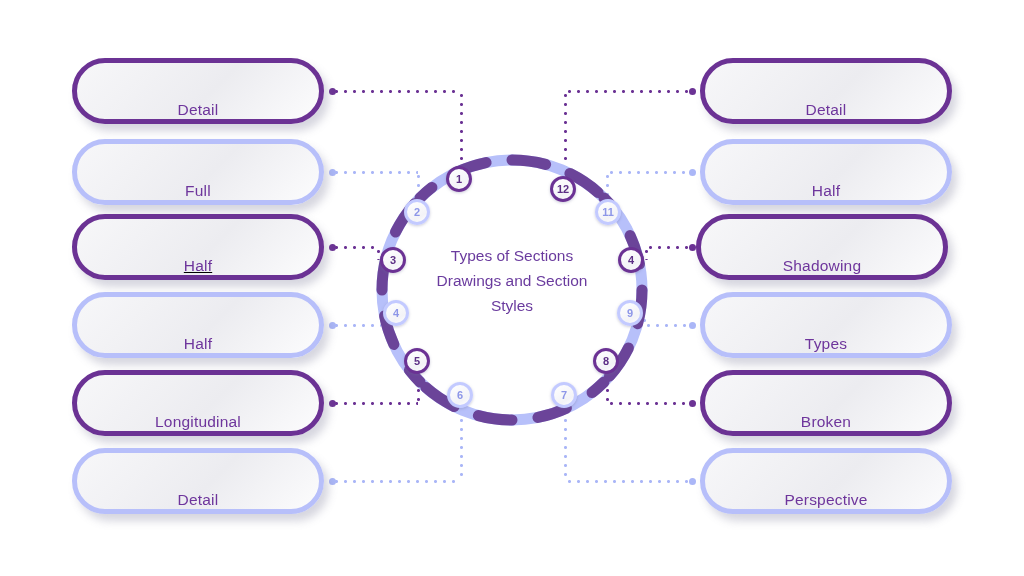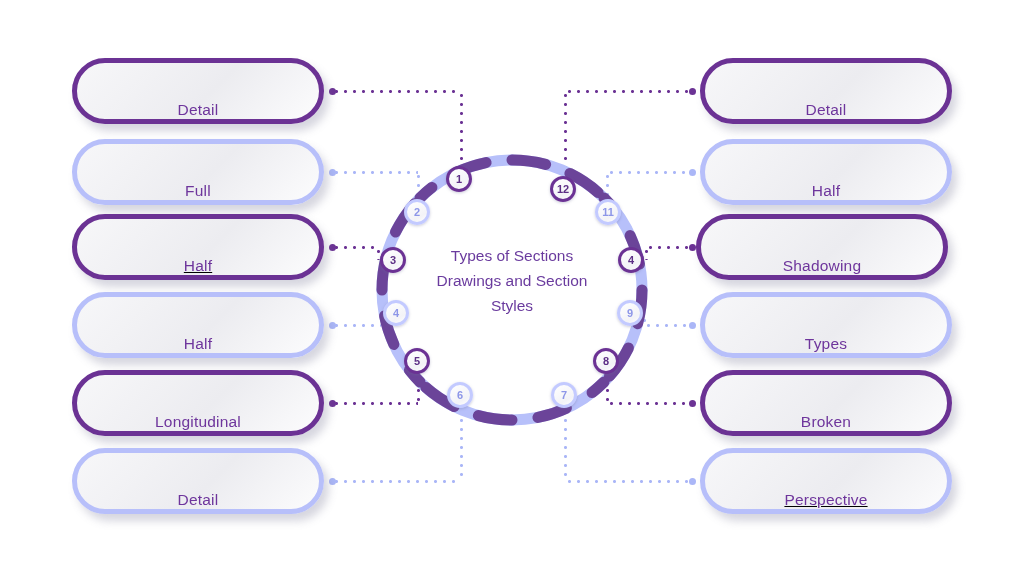--- a/index.html
+++ b/index.html
@@ -185,21 +185,21 @@
       </div>
       <div class="pill dark" style="left: 696px; top: 214px;">
         <span class="pill-label">Shadowing</span>
       </div>
       <div class="pill light" style="left: 700px; top: 292px;">
         <span class="pill-label">Types</span>
       </div>
       <div class="pill dark" style="left: 700px; top: 370px;">
         <span class="pill-label">Broken</span>
       </div>
-      <div class="pill light" style="left: 700px; top: 448px; text-decoration: underline;">
+      <div class="pill light" style="left: 700px; top: 448px;">
         <span class="pill-label">Perspective</span>
       </div>
     </div>
 
   <svg id="ring" viewBox="0 0 286 286">
     <g fill="none" stroke-linecap="round" stroke-width="11">
 
       <g stroke="#b7c0fa">
         <path d="M 143 13 A 130 130 0 0 1 235.0 51.0"></path>
         <path d="M 235.0 51.0 A 130 130 0 0 1 273 143"></path>

